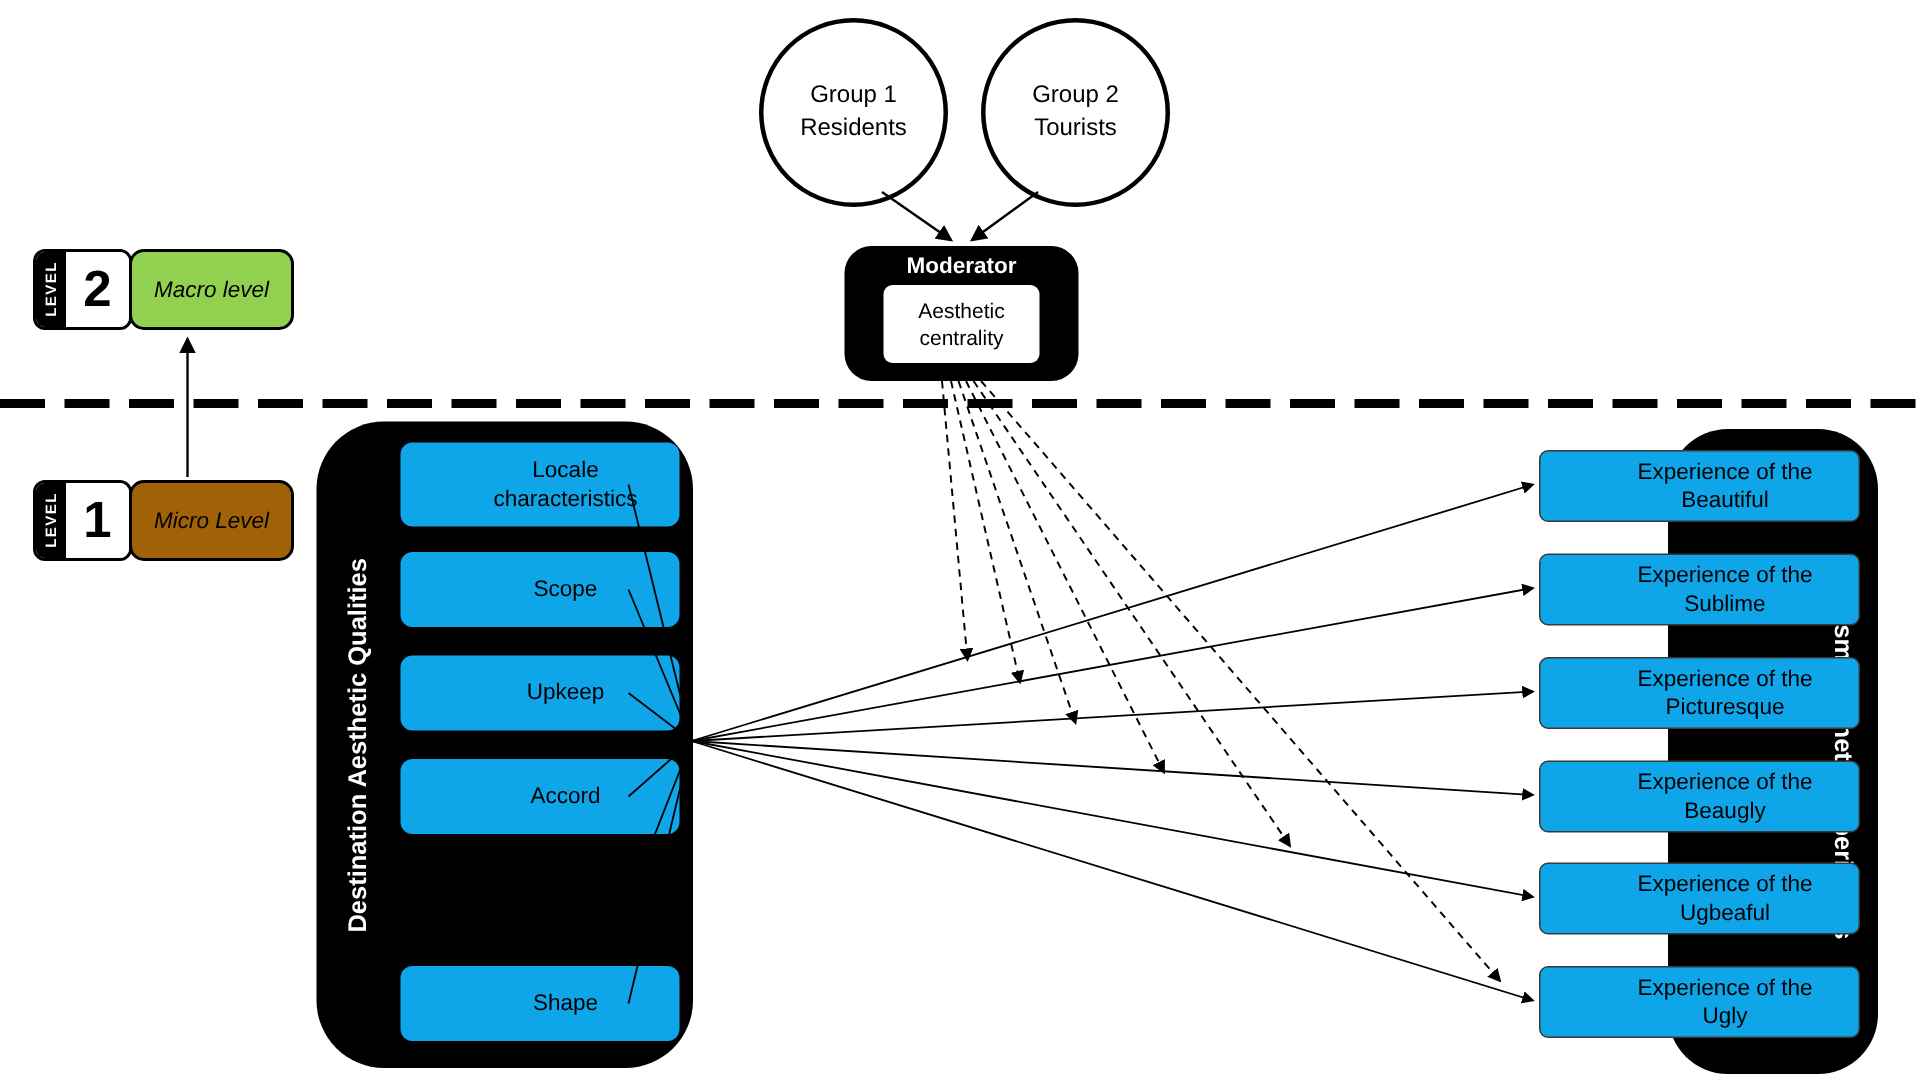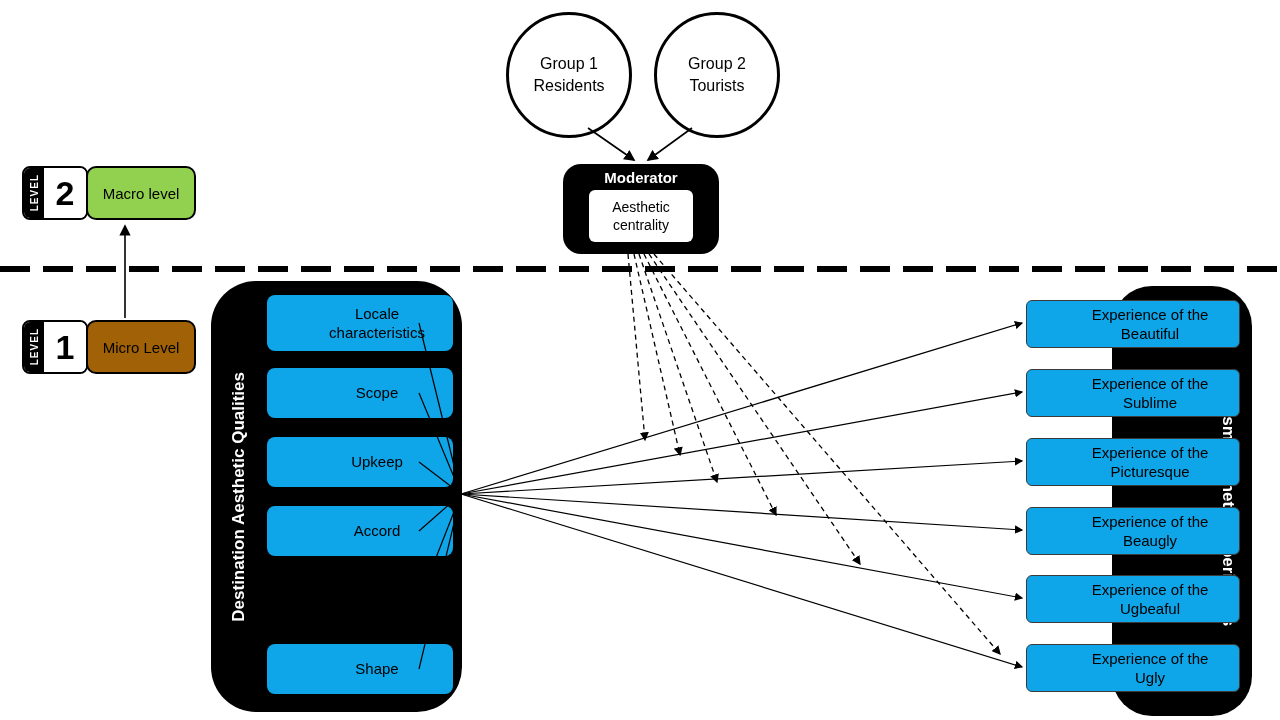--- a/index.html
+++ b/index.html
@@ -37,21 +37,21 @@
     background:#000;color:#fff;width:20px;display:flex;align-items:center;justify-content:center;
     font-size:10px;font-weight:bold;letter-spacing:1px;
   }
   .level-number{
     width:42px;display:flex;align-items:center;justify-content:center;
     font-size:34px;font-weight:bold;background:#fff;color:#000;
   }
   .level-label{
     margin-left:-2px;border:2px solid #000;border-radius:10px;
     display:flex;align-items:center;justify-content:center;
-    width:106px;font-size:15px;text-align:center;
+    width:106px;font-size:15px;text-align:center;font-style:italic;
   }
   .v-up{writing-mode:vertical-rl;transform:rotate(180deg);}
   .v-down{writing-mode:vertical-rl;}
 
   
   .panel{position:absolute;background:#000;z-index:1;}
   .panel-left{left:211px;top:281px;width:251px;height:431px;border-radius:45px;}
   .panel-right{left:1112px;top:286px;width:140px;height:430px;border-radius:40px;}
   .panel-title{
     position:absolute;z-index:2;color:#fff;font-weight:bold;font-size:17px;

